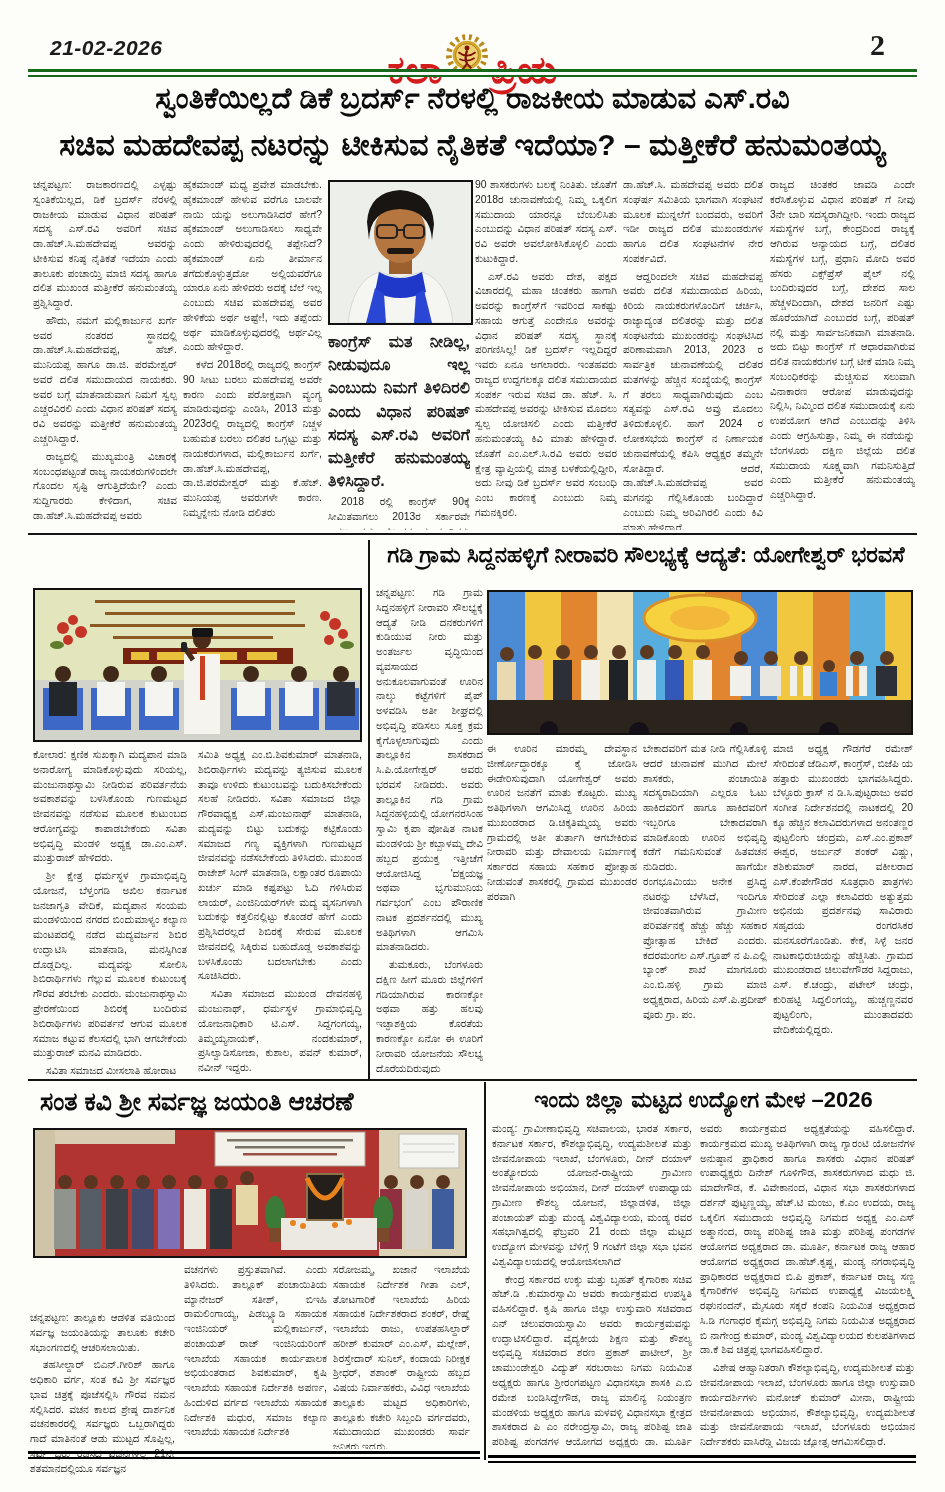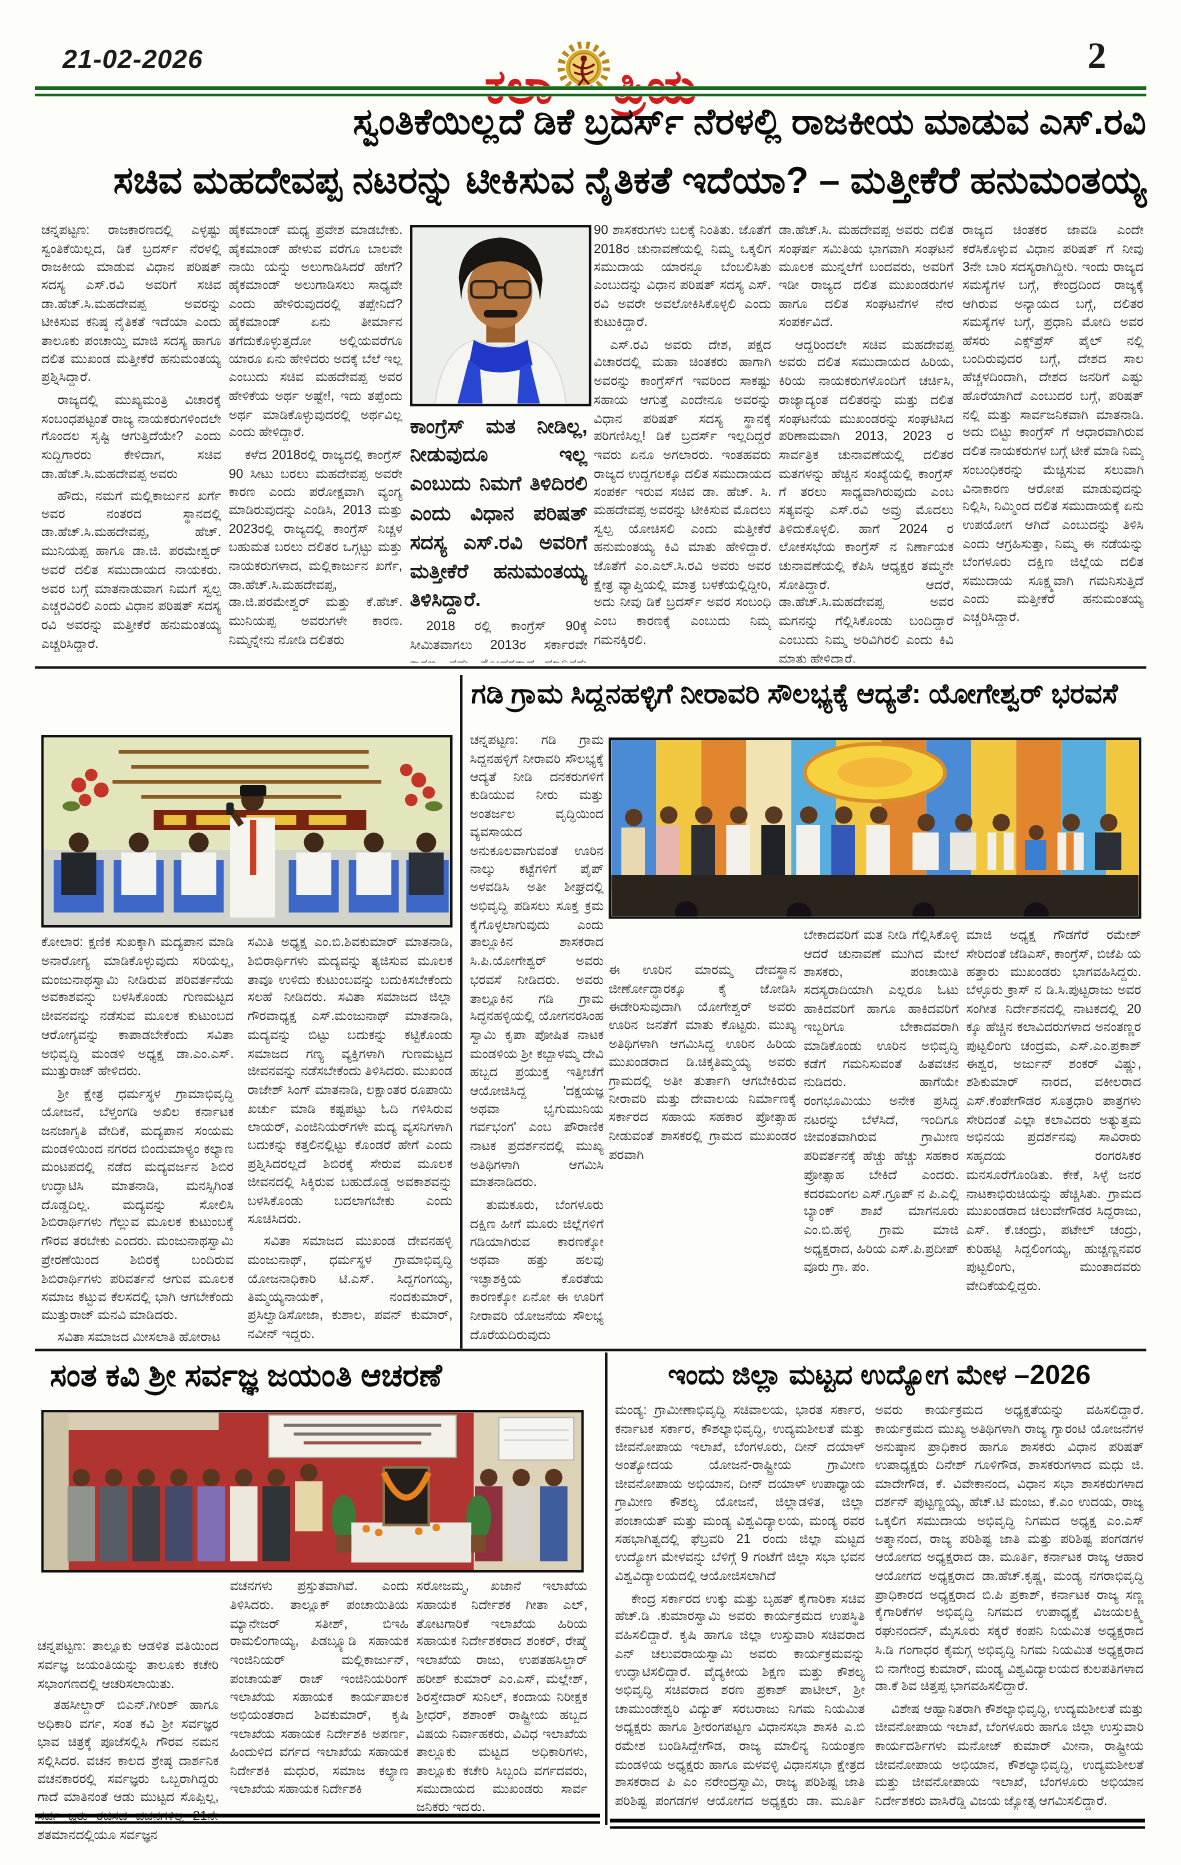--- a/index.html
+++ b/index.html
@@ -7,21 +7,21 @@
         font-family:"Liberation Sans","DejaVu Sans",sans-serif;color:#1b1b1b;}
   .abs{position:absolute;}
   
   .date{left:50px;top:36px;font-size:21px;font-weight:bold;font-style:italic;letter-spacing:.5px;}
   .masthead{left:0;right:0;top:24px;display:flex;justify-content:center;align-items:center;gap:3px;}
   .masthead .t{font-size:38px;font-weight:bold;color:#d31c1c;font-family:"Liberation Serif","DejaVu Serif",serif;margin-top:24px;}
   .pagenum{left:870px;top:28px;font-size:30px;font-weight:bold;font-family:"Liberation Serif",serif;}
   .green-rule{left:28px;top:69px;width:889px;height:3px;border-top:3px solid #17691c;border-bottom:2px solid #17691c;background:#fff;}
   
   .hl{font-weight:bold;color:#0c0c0c;line-height:1.25;}
-  .hl-lead{left:28px;width:889px;text-align:right;}
+  .hl-lead{left:28px;width:889px;text-align:center;}
   
   .col{position:absolute;text-align:justify;font-size:10.4px;line-height:1.42;color:#1c1c1c;overflow:hidden;}
   .col p{margin:0 0 3px 0;}
   .col p + p{text-indent:13px;}
   .cap{font-weight:bold;font-size:16px;line-height:1.45;}
   
   .hline{position:absolute;border-top:2px solid #141414;}
   .vline{position:absolute;border-left:2px solid #141414;}
   .dblrule{position:absolute;height:3px;border-top:3px solid #000;border-bottom:2px solid #000;}
   
@@ -51,22 +51,22 @@
     <span class="t">ಪ್ರಿಯ</span>
   </div>
   <div class="abs pagenum">2</div>
   <div class="abs green-rule"></div>
 
   <div class="abs hl hl-lead" style="top:80px;font-size:29px;">ಸ್ವಂತಿಕೆಯಿಲ್ಲದೆ ಡಿಕೆ ಬ್ರದರ್ಸ್ ನೆರಳಲ್ಲಿ ರಾಜಕೀಯ ಮಾಡುವ ಎಸ್.ರವಿ</div>
   <div class="abs hl hl-lead" style="top:126px;font-size:30px;">ಸಚಿವ ಮಹದೇವಪ್ಪ ನಟರನ್ನು ಟೀಕಿಸುವ ನೈತಿಕತೆ ಇದೆಯಾ? – ಮತ್ತೀಕೆರೆ ಹನುಮಂತಯ್ಯ</div>
 
   <div class="col" style="left:33px;top:178px;width:144px;height:352px;">
     <p>ಚನ್ನಪಟ್ಟಣ: ರಾಜಕಾರಣದಲ್ಲಿ ಎಳ್ಳಷ್ಟು ಸ್ವಂತಿಕೆಯಿಲ್ಲದ, ಡಿಕೆ ಬ್ರದರ್ಸ್ ನೆರಳಲ್ಲಿ ರಾಜಕೀಯ ಮಾಡುವ ವಿಧಾನ ಪರಿಷತ್ ಸದಸ್ಯ ಎಸ್.ರವಿ ಅವರಿಗೆ ಸಚಿವ ಡಾ.ಹೆಚ್.ಸಿ.ಮಹದೇವಪ್ಪ ಅವರನ್ನು ಟೀಕಿಸುವ ಕನಿಷ್ಠ ನೈತಿಕತೆ ಇದೆಯಾ ಎಂದು ತಾಲೂಕು ಪಂಚಾಯ್ತಿ ಮಾಜಿ ಸದಸ್ಯ ಹಾಗೂ ದಲಿತ ಮುಖಂಡ ಮತ್ತೀಕೆರೆ ಹನುಮಂತಯ್ಯ ಪ್ರಶ್ನಿಸಿದ್ದಾರೆ.</p>
+    <p>ಹೌದು, ನಮಗೆ ಮಲ್ಲಿಕಾರ್ಜುನ ಖರ್ಗೆ ಅವರ ನಂತರದ ಸ್ಥಾನದಲ್ಲಿ ಡಾ.ಹೆಚ್.ಸಿ.ಮಹದೇವಪ್ಪ, ಹೆಚ್. ಮುನಿಯಪ್ಪ ಹಾಗೂ ಡಾ.ಜಿ. ಪರಮೇಶ್ವರ್ ಅವರೆ ದಲಿತ ಸಮುದಾಯದ ನಾಯಕರು. ಅವರ ಬಗ್ಗೆ ಮಾತನಾಡುವಾಗ ನಿಮಗೆ ಸ್ವಲ್ಪ ಎಚ್ಚರವಿರಲಿ ಎಂದು ವಿಧಾನ ಪರಿಷತ್ ಸದಸ್ಯ ರವಿ ಅವರನ್ನು ಮತ್ತೀಕೆರೆ ಹನುಮಂತಯ್ಯ ಎಚ್ಚರಿಸಿದ್ದಾರೆ.</p>
     <p>ರಾಜ್ಯದಲ್ಲಿ ಮುಖ್ಯಮಂತ್ರಿ ವಿಚಾರಕ್ಕೆ ಸಂಬಂಧಪಟ್ಟಂತೆ ರಾಜ್ಯ ನಾಯಕರುಗಳಿಂದಲೇ ಗೊಂದಲ ಸೃಷ್ಟಿ ಆಗುತ್ತಿದೆಯೇ? ಎಂದು ಸುದ್ದಿಗಾರರು ಕೇಳಿದಾಗ, ಸಚಿವ ಡಾ.ಹೆಚ್.ಸಿ.ಮಹದೇವಪ್ಪ ಅವರು</p>
-    <p>ಹೌದು, ನಮಗೆ ಮಲ್ಲಿಕಾರ್ಜುನ ಖರ್ಗೆ ಅವರ ನಂತರದ ಸ್ಥಾನದಲ್ಲಿ ಡಾ.ಹೆಚ್.ಸಿ.ಮಹದೇವಪ್ಪ, ಹೆಚ್. ಮುನಿಯಪ್ಪ ಹಾಗೂ ಡಾ.ಜಿ. ಪರಮೇಶ್ವರ್ ಅವರೆ ದಲಿತ ಸಮುದಾಯದ ನಾಯಕರು. ಅವರ ಬಗ್ಗೆ ಮಾತನಾಡುವಾಗ ನಿಮಗೆ ಸ್ವಲ್ಪ ಎಚ್ಚರವಿರಲಿ ಎಂದು ವಿಧಾನ ಪರಿಷತ್ ಸದಸ್ಯ ರವಿ ಅವರನ್ನು ಮತ್ತೀಕೆರೆ ಹನುಮಂತಯ್ಯ ಎಚ್ಚರಿಸಿದ್ದಾರೆ.</p>
   </div>
   <div class="col" style="left:183px;top:178px;width:139px;height:352px;">
     <p>ಹೈಕಮಾಂಡ್ ಮಧ್ಯ ಪ್ರವೇಶ ಮಾಡಬೇಕು. ಹೈಕಮಾಂಡ್ ಹೇಳುವ ವರೆಗೂ ಬಾಲವೇ ನಾಯಿ ಯನ್ನು ಅಲುಗಾಡಿಸಿದರೆ ಹೇಗೆ? ಹೈಕಮಾಂಡ್ ಅಲುಗಾಡಿಸಲು ಸಾಧ್ಯವೇ ಎಂದು ಹೇಳಿರುವುದರಲ್ಲಿ ತಪ್ಪೇನಿದೆ? ಹೈಕಮಾಂಡ್ ಏನು ತೀರ್ಮಾನ ತಗೆದುಕೊಳ್ಳುತ್ತದೋ ಅಲ್ಲಿಯವರೆಗೂ ಯಾರೂ ಏನು ಹೇಳಿದರು ಅದಕ್ಕೆ ಬೆಲೆ ಇಲ್ಲ ಎಂಬುದು ಸಚಿವ ಮಹದೇವಪ್ಪ ಅವರ ಹೇಳಿಕೆಯ ಅರ್ಥ ಅಷ್ಟೇ!, ಇದು ತಪ್ಪೆಂದು ಅರ್ಥ ಮಾಡಿಕೊಳ್ಳುವುದರಲ್ಲಿ ಅರ್ಥವಿಲ್ಲ ಎಂದು ಹೇಳಿದ್ದಾರೆ.</p>
     <p>ಕಳೆದ 2018ರಲ್ಲಿ ರಾಜ್ಯದಲ್ಲಿ ಕಾಂಗ್ರೆಸ್ 90 ಸೀಟು ಬರಲು ಮಹದೇವಪ್ಪ ಅವರೇ ಕಾರಣ ಎಂದು ಪರೋಕ್ಷವಾಗಿ ವ್ಯಂಗ್ಯ ಮಾಡಿರುವುದನ್ನು ಎಂಡಿಸಿ, 2013 ಮತ್ತು 2023ರಲ್ಲಿ ರಾಜ್ಯದಲ್ಲಿ ಕಾಂಗ್ರೆಸ್ ನಿಚ್ಚಳ ಬಹುಮತ ಬರಲು ದಲಿತರ ಒಗ್ಗಟ್ಟು ಮತ್ತು ನಾಯಕರುಗಳಾದ, ಮಲ್ಲಿಕಾರ್ಜುನ ಖರ್ಗೆ, ಡಾ.ಹೆಚ್.ಸಿ.ಮಹದೇವಪ್ಪ, ಡಾ.ಜಿ.ಪರಮೇಶ್ವರ್ ಮತ್ತು ಕೆ.ಹೆಚ್. ಮುನಿಯಪ್ಪ ಅವರುಗಳೇ ಕಾರಣ. ನಿಮ್ಮನ್ನೇನು ನೋಡಿ ದಲಿತರು</p>
   </div>
 
   <div class="photo" style="left:328px;top:180px;width:145px;height:145px;">
     <svg width="141" height="141" viewBox="0 0 141 141">
       <rect width="141" height="141" fill="#edefeb"></rect>
       <path d="M18 141 Q23 98 49 90 L70 96 L92 90 Q118 98 123 141 Z" fill="#f5f5f2" stroke="#d9d9d4"></path>
@@ -165,21 +165,21 @@
     <p>ಶ್ರೀ ಕ್ಷೇತ್ರ ಧರ್ಮಸ್ಥಳ ಗ್ರಾಮಾಭಿವೃದ್ಧಿ ಯೋಜನೆ, ಬೆಳ್ತಂಗಡಿ ಅಖಿಲ ಕರ್ನಾಟಕ ಜನಜಾಗೃತಿ ವೇದಿಕೆ, ಮದ್ಯಪಾನ ಸಂಯಮ ಮಂಡಳಿಯಿಂದ ನಗರದ ಬಿಂದುಮಾಳ್ಯಂ ಕಲ್ಯಾಣ ಮಂಟಪದಲ್ಲಿ ನಡೆದ ಮದ್ಯವರ್ಜನ ಶಿಬಿರ ಉದ್ಘಾಟಿಸಿ ಮಾತನಾಡಿ, ಮನಸ್ಸಿಗಿಂತ ದೊಡ್ಡದಿಲ್ಲ. ಮದ್ಯವನ್ನು ಸೋಲಿಸಿ ಶಿಬಿರಾರ್ಥಿಗಳು ಗೆಲ್ಲುವ ಮೂಲಕ ಕುಟುಂಬಕ್ಕೆ ಗೌರವ ತರಬೇಕು ಎಂದರು. ಮಂಜುನಾಥಸ್ವಾಮಿ ಪ್ರೇರಣೆಯಿಂದ ಶಿಬಿರಕ್ಕೆ ಬಂದಿರುವ ಶಿಬಿರಾರ್ಥಿಗಳು ಪರಿವರ್ತನೆ ಆಗುವ ಮೂಲಕ ಸಮಾಜ ಕಟ್ಟುವ ಕೆಲಸದಲ್ಲಿ ಭಾಗಿ ಆಗಬೇಕೆಂದು ಮುತ್ತುರಾಜ್ ಮನವಿ ಮಾಡಿದರು.</p>
     <p>ಸವಿತಾ ಸಮಾಜದ ಮೀಸಲಾತಿ ಹೋರಾಟ</p>
   </div>
   <div class="col" style="left:198px;top:748px;width:164px;height:328px;">
     <p>ಸಮಿತಿ ಅಧ್ಯಕ್ಷ ಎಂ.ಬಿ.ಶಿವಕುಮಾರ್ ಮಾತನಾಡಿ, ಶಿಬಿರಾರ್ಥಿಗಳು ಮದ್ಯವನ್ನು ತ್ಯಜಿಸುವ ಮೂಲಕ ತಾವೂ ಉಳಿದು ಕುಟುಂಬವನ್ನು ಬದುಕಿಸಬೇಕೆಂದು ಸಲಹೆ ನೀಡಿದರು. ಸವಿತಾ ಸಮಾಜದ ಜಿಲ್ಲಾ ಗೌರವಾಧ್ಯಕ್ಷ ಎಸ್.ಮಂಜುನಾಥ್ ಮಾತನಾಡಿ, ಮದ್ಯವನ್ನು ಬಿಟ್ಟು ಬದುಕನ್ನು ಕಟ್ಟಿಕೊಂಡು ಸಮಾಜದ ಗಣ್ಯ ವ್ಯಕ್ತಿಗಳಾಗಿ ಗುಣಮಟ್ಟದ ಜೀವನವನ್ನು ನಡೆಸಬೇಕೆಂದು ತಿಳಿಸಿದರು. ಮುಖಂಡ ರಾಜೇಶ್ ಸಿಂಗ್ ಮಾತನಾಡಿ, ಲಕ್ಷಾಂತರ ರೂಪಾಯಿ ಖರ್ಚು ಮಾಡಿ ಕಷ್ಟಪಟ್ಟು ಓದಿ ಗಳಿಸಿರುವ ಲಾಯರ್, ಎಂಜಿನಿಯರ್‌ಗಳೇ ಮದ್ಯ ವ್ಯಸನಿಗಳಾಗಿ ಬದುಕನ್ನು ಕತ್ತಲಿನಲ್ಲಿಟ್ಟು ಕೊಂಡರೆ ಹೇಗೆ ಎಂದು ಪ್ರಶ್ನಿಸಿದರಲ್ಲದೆ ಶಿಬಿರಕ್ಕೆ ಸೇರುವ ಮೂಲಕ ಜೀವನದಲ್ಲಿ ಸಿಕ್ಕಿರುವ ಬಹುದೊಡ್ಡ ಅವಕಾಶವನ್ನು ಬಳಸಿಕೊಂಡು ಬದಲಾಗಬೇಕು ಎಂದು ಸೂಚಿಸಿದರು.</p>
     <p>ಸವಿತಾ ಸಮಾಜದ ಮುಖಂಡ ದೇವನಹಳ್ಳಿ ಮಂಜುನಾಥ್, ಧರ್ಮಸ್ಥಳ ಗ್ರಾಮಾಭಿವೃದ್ಧಿ ಯೋಜನಾಧಿಕಾರಿ ಟಿ.ಎಸ್. ಸಿದ್ದಗಂಗಯ್ಯ, ತಿಮ್ಮಯ್ಯನಾಯಕ್, ನಂದಕುಮಾರ್, ಪ್ರಸಿಲ್ವಾಡಿಸೋಜಾ, ಕುಶಾಲ, ಪವನ್ ಕುಮಾರ್, ನವೀನ್ ಇದ್ದರು.</p>
   </div>
 
   <div class="vline" style="left:368px;top:540px;height:539px;"></div>
 
-  <div class="abs hl" style="left:377px;top:541px;width:538px;font-size:22px;">ಗಡಿ ಗ್ರಾಮ ಸಿದ್ದನಹಳ್ಳಿಗೆ ನೀರಾವರಿ ಸೌಲಭ್ಯಕ್ಕೆ ಆದ್ಯತೆ: ಯೋಗೇಶ್ವರ್ ಭರವಸೆ</div>
+  <div class="abs hl" style="left:377px;top:541px;width:538px;font-size:22px;text-align:center;">ಗಡಿ ಗ್ರಾಮ ಸಿದ್ದನಹಳ್ಳಿಗೆ ನೀರಾವರಿ ಸೌಲಭ್ಯಕ್ಕೆ ಆದ್ಯತೆ: ಯೋಗೇಶ್ವರ್ ಭರವಸೆ</div>
   <div class="col" style="left:376px;top:586px;width:107px;height:490px;">
     <p>ಚನ್ನಪಟ್ಟಣ: ಗಡಿ ಗ್ರಾಮ ಸಿದ್ದನಹಳ್ಳಿಗೆ ನೀರಾವರಿ ಸೌಲಭ್ಯಕ್ಕೆ ಆದ್ಯತೆ ನೀಡಿ ದನಕರುಗಳಿಗೆ ಕುಡಿಯುವ ನೀರು ಮತ್ತು ಅಂತರ್ಜಲ ವೃದ್ಧಿಯಿಂದ ವ್ಯವಸಾಯದ ಅನುಕೂಲವಾಗುವಂತೆ ಊರಿನ ನಾಲ್ಕು ಕಟ್ಟೆಗಳಿಗೆ ಪೈಪ್ ಅಳವಡಿಸಿ ಅತೀ ಶೀಘ್ರದಲ್ಲಿ ಅಭಿವೃದ್ಧಿ ಪಡಿಸಲು ಸೂಕ್ತ ಕ್ರಮ ಕೈಗೊಳ್ಳಲಾಗುವುದು ಎಂದು ತಾಲ್ಲೂಕಿನ ಶಾಸಕರಾದ ಸಿ.ಪಿ.ಯೋಗೇಶ್ವರ್ ಅವರು ಭರವಸೆ ನೀಡಿದರು. ಅವರು ತಾಲ್ಲೂಕಿನ ಗಡಿ ಗ್ರಾಮ ಸಿದ್ಧನಹಳ್ಳಿಯಲ್ಲಿ ಯೋಗನರಸಿಂಹ ಸ್ವಾಮಿ ಕೃಪಾ ಪೋಷಿತ ನಾಟಕ ಮಂಡಳಿಯ ಶ್ರೀ ಕಬ್ಬಾಳಮ್ಮ ದೇವಿ ಹಬ್ಬದ ಪ್ರಯುಕ್ತ ಇತ್ತೀಚೆಗೆ ಆಯೋಜಿಸಿದ್ದ 'ದಕ್ಷಯಜ್ಞ ಅಥವಾ ಭೃಗುಮುನಿಯ ಗರ್ವಭಂಗ' ಎಂಬ ಪೌರಾಣಿಕ ನಾಟಕ ಪ್ರದರ್ಶನದಲ್ಲಿ ಮುಖ್ಯ ಅತಿಥಿಗಳಾಗಿ ಆಗಮಿಸಿ ಮಾತನಾಡಿದರು.</p>
     <p>ತುಮಕೂರು, ಬೆಂಗಳೂರು ದಕ್ಷಿಣ ಹೀಗೆ ಮೂರು ಜಿಲ್ಲೆಗಳಿಗೆ ಗಡಿಯಾಗಿರುವ ಕಾರಣಕ್ಕೋ ಅಥವಾ ಹತ್ತು ಹಲವು ಇಚ್ಛಾಶಕ್ತಿಯ ಕೊರತೆಯ ಕಾರಣಕ್ಕೋ ಏನೋ ಈ ಊರಿಗೆ ನೀರಾವರಿ ಯೋಜನೆಯ ಸೌಲಭ್ಯ ದೊರೆಯದಿರುವುದು ವಿಷಾದನೀಯ ಎಂದರು. ಮುಂದಿನ ದಿನಗಳಲ್ಲಿ ಗಡಿ ಗ್ರಾಮ ಅಭಿವೃದ್ಧಿಗೆ ಶಾಸಕರ ವಿಶೇಷ ಅನುದಾನ ಬಳಸಿ</p>
   </div>
   <div class="photo" style="left:487px;top:590px;width:426px;height:145px;">
     <svg width="422" height="141" viewBox="0 0 422 141">
       <rect width="422" height="141" fill="#f2e3b2"></rect>
       <g>
         <rect x="0" width="36" height="120" fill="#4b8bd5"></rect>
           <rect x="36" width="36" height="120" fill="#f0c73e"></rect>
@@ -232,21 +232,21 @@
       </g>
       <rect y="108" width="422" height="33" fill="#2b241d"></rect>
       <g fill="#151017">
           <circle cx="60" cy="138" r="9"></circle>
           <circle cx="150" cy="140" r="10"></circle>
           <circle cx="250" cy="139" r="9"></circle>
           <circle cx="340" cy="140" r="10"></circle>
         </g>
     </svg>
   </div>
-  <div class="col" style="left:487px;top:742px;width:150px;height:334px;margin-top:28px;">
+  <div class="col" style="left:487px;top:742px;width:150px;height:334px;">
     <p>ಈ ಊರಿನ ಮಾರಮ್ಮ ದೇವಸ್ಥಾನ ಜೀರ್ಣೋದ್ಧಾರಕ್ಕೂ ಕೈ ಜೋಡಿಸಿ ಈಡೇರಿಸುವುದಾಗಿ ಯೋಗೇಶ್ವರ್ ಅವರು ಊರಿನ ಜನತೆಗೆ ಮಾತು ಕೊಟ್ಟರು. ಮುಖ್ಯ ಅತಿಥಿಗಳಾಗಿ ಆಗಮಿಸಿದ್ದ ಊರಿನ ಹಿರಿಯ ಮುಖಂಡರಾದ ಡಿ.ಚಿಕ್ಕತಿಮ್ಮಯ್ಯ ಅವರು ಗ್ರಾಮದಲ್ಲಿ ಅತೀ ತುರ್ತಾಗಿ ಆಗಬೇಕಿರುವ ನೀರಾವರಿ ಮತ್ತು ದೇವಾಲಯ ನಿರ್ಮಾಣಕ್ಕೆ ಸರ್ಕಾರದ ಸಹಾಯ ಸಹಕಾರ ಪ್ರೋತ್ಸಾಹ ನೀಡುವಂತೆ ಶಾಸಕರಲ್ಲಿ ಗ್ರಾಮದ ಮುಖಂಡರ ಪರವಾಗಿ</p>
   </div>
   <div class="col" style="left:643px;top:742px;width:124px;height:334px;">
     <p>ಬೇಕಾದವರಿಗೆ ಮತ ನೀಡಿ ಗೆಲ್ಲಿಸಿಕೊಳ್ಳಿ ಆದರೆ ಚುನಾವಣೆ ಮುಗಿದ ಮೇಲೆ ಶಾಸಕರು, ಪಂಚಾಯಿತಿ ಸದಸ್ಯರಾದಿಯಾಗಿ ಎಲ್ಲರೂ ಓಟು ಹಾಕಿದವರಿಗೆ ಹಾಗೂ ಹಾಕಿದವರಿಗೆ ಇಬ್ಬರಿಗೂ ಬೇಕಾದವರಾಗಿ ಮಾಡಿಕೊಂಡು ಊರಿನ ಅಭಿವೃದ್ಧಿ ಕಡೆಗೆ ಗಮನಿಸುವಂತೆ ಹಿತವಚನ ನುಡಿದರು. ಹಾಗೆಯೇ ರಂಗಭೂಮಿಯು ಅನೇಕ ಪ್ರಸಿದ್ಧ ನಟರನ್ನು ಬೆಳೆಸಿದೆ, ಇಂದಿಗೂ ಜೀವಂತವಾಗಿರುವ ಗ್ರಾಮೀಣ ಪರಿವರ್ತನಕ್ಕೆ ಹೆಚ್ಚು ಹೆಚ್ಚು ಸಹಕಾರ ಪ್ರೋತ್ಸಾಹ ಬೇಕಿದೆ ಎಂದರು. ಕದರಮಂಗಲ ಎಸ್.ಗ್ರೂಪ್ ನ ಪಿ.ಎಲ್ಲಿ ಬ್ಯಾಂಕ್ ಶಾಖೆ ಮಾಗನೂರು ಎಂ.ಬಿ.ಹಳ್ಳಿ ಗ್ರಾಮ ಮಾಜಿ ಅಧ್ಯಕ್ಷರಾದ, ಹಿರಿಯ ಎಸ್.ಪಿ.ಪ್ರದೀಪ್ ವೂರು ಗ್ರಾ. ಪಂ.</p>
   </div>
   <div class="col" style="left:773px;top:742px;width:140px;height:334px;">
     <p>ಮಾಜಿ ಅಧ್ಯಕ್ಷ ಗೌಡಗೆರೆ ರಮೇಶ್ ಸೇರಿದಂತೆ ಜೆಡಿಎಸ್, ಕಾಂಗ್ರೆಸ್, ಬಿಜೆಪಿ ಯ ಹತ್ತಾರು ಮುಖಂಡರು ಭಾಗವಹಿಸಿದ್ದರು. ಬೆಳ್ಳೂರು ಕ್ರಾಸ್ ನ ಡಿ.ಸಿ.ಪುಟ್ಟರಾಜು ಅವರ ಸಂಗೀತ ನಿರ್ದೇಶನದಲ್ಲಿ ನಾಟಕದಲ್ಲಿ 20 ಕ್ಕೂ ಹೆಚ್ಚಿನ ಕಲಾವಿದರುಗಳಾದ ಅನಂತಣ್ಣರ ಪುಟ್ಟಲಿಂಗು ಚಂದ್ರಮ, ಎಸ್.ಎಂ.ಪ್ರಕಾಶ್ ಈಶ್ವರ, ಅರ್ಜುನ್ ಶಂಕರ್ ವಿಷ್ಣು, ಶಶಿಕುಮಾರ್ ನಾರದ, ವಕೀಲರಾದ ಎಸ್.ಕೆಂಪೇಗೌಡರ ಸೂತ್ರಧಾರಿ ಪಾತ್ರಗಳು ಸೇರಿದಂತೆ ಎಲ್ಲಾ ಕಲಾವಿದರು ಅತ್ಯುತ್ತಮ ಅಭಿನಯ ಪ್ರದರ್ಶನವು ಸಾವಿರಾರು ಸಹೃದಯ ರಂಗರಸಿಕರ ಮನಸೂರೆಗೊಂಡಿತು. ಕೇಕೆ, ಸಿಳ್ಳೆ ಜನರ ನಾಟಕಾಭಿರುಚಿಯನ್ನು ಹೆಚ್ಚಿಸಿತು. ಗ್ರಾಮದ ಮುಖಂಡರಾದ ಚಿಲುವೇಗೌಡರ ಸಿದ್ದರಾಜು, ಎಸ್. ಕೆ.ಚಂದ್ರು, ಪಟೇಲ್ ಚಂದ್ರು, ಕುರಿಹಟ್ಟಿ ಸಿದ್ದಲಿಂಗಯ್ಯ, ಹುಚ್ಚಣ್ಣನವರ ಪುಟ್ಟಲಿಂಗು, ಮುಂತಾದವರು ವೇದಿಕೆಯಲ್ಲಿದ್ದರು.</p>
   </div>
 
   <div class="hline" style="left:28px;top:1079px;width:889px;"></div>

